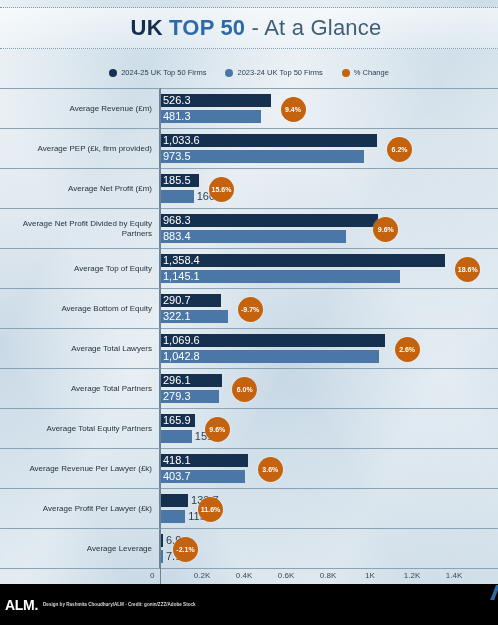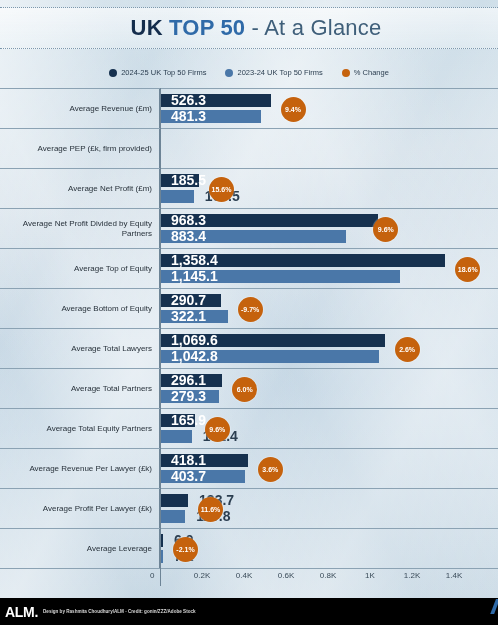--- a/index.html
+++ b/index.html
@@ -75,23 +75,22 @@
   }
   .bar{
     position:absolute;
     height:13px;
     display:flex; align-items:center;
   }
   .bar.top { top:5px;  background:#16314f; }
   .bar.bot { top:21px; background:#4a77a8; }
   .bar-value{
     position:absolute; left:3px;
-    font-size:14px; font-weight:bold; color:#ffffff;
+    font-size:11px; font-weight:normal; color:#ffffff;
     white-space:nowrap;
-    margin-left:8px;
   }
   .bar.tiny .bar-value{ left:4px; color:#2b3e50; }
 
   .bubble{
     position:absolute; top:8px;
     width:25px; height:25px; border-radius:50%;
     background:#c5620d;
     display:flex; align-items:center; justify-content:center;
     font-size:7px; font-weight:bold; color:#ffffff;
     box-shadow:0 0 0 1px rgba(255,255,255,.22);
@@ -116,21 +115,21 @@
     transform:translateX(-50%);
     white-space:nowrap;
   }
   .vline{
     position:absolute; left:160px; top:0; width:1px;
     background:#6d8496;
   }
 
   
   .footer{
-    position:absolute; left:0; bottom:0; width:498px; height:27px;
+    position:absolute; left:0; bottom:0; width:498px; height:41px;
     background:#000000;
     display:flex; align-items:center; padding-left:5px; gap:5px;
     overflow:hidden;
   }
   .alm-logo{
     font-size:14px; font-weight:bold; color:#ffffff;
     letter-spacing:-.3px; line-height:1;
   }
   .credit{ font-size:4.6px; color:#d8d8d8; white-space:nowrap; font-weight:bold; }
   .footer-slashes{
@@ -173,20 +172,29 @@
           <span class="bar-value">526.3</span>
         </div>
         <div class="bar bot" style="width: 101.073px;">
           <span class="bar-value">481.3</span>
         </div>
         <div class="bubble" style="left: 120.523px;">9.4%</div>
       </div>
     </div>
     <div class="row">
       <div class="row-label">Average PEP (£k, firm provided)</div>
+      <div class="bars">
+        <div class="bar top" style="width: 217.056px;">
+          <span class="bar-value">1,033.6</span>
+        </div>
+        <div class="bar bot" style="width: 204.435px;">
+          <span class="bar-value">973.5</span>
+        </div>
+        <div class="bubble" style="left: 227.056px;">6.2%</div>
+      </div>
     </div>
     <div class="row">
       <div class="row-label">Average Net Profit (£m)</div>
       <div class="bars">
         <div class="bar top" style="width: 38.955px;">
           <span class="bar-value">185.5</span>
         </div>
         <div class="bar bot tiny" style="width: 33.705px;">
           <span class="bar-value" style="left: 36.705px;">160.5</span>
         </div>

